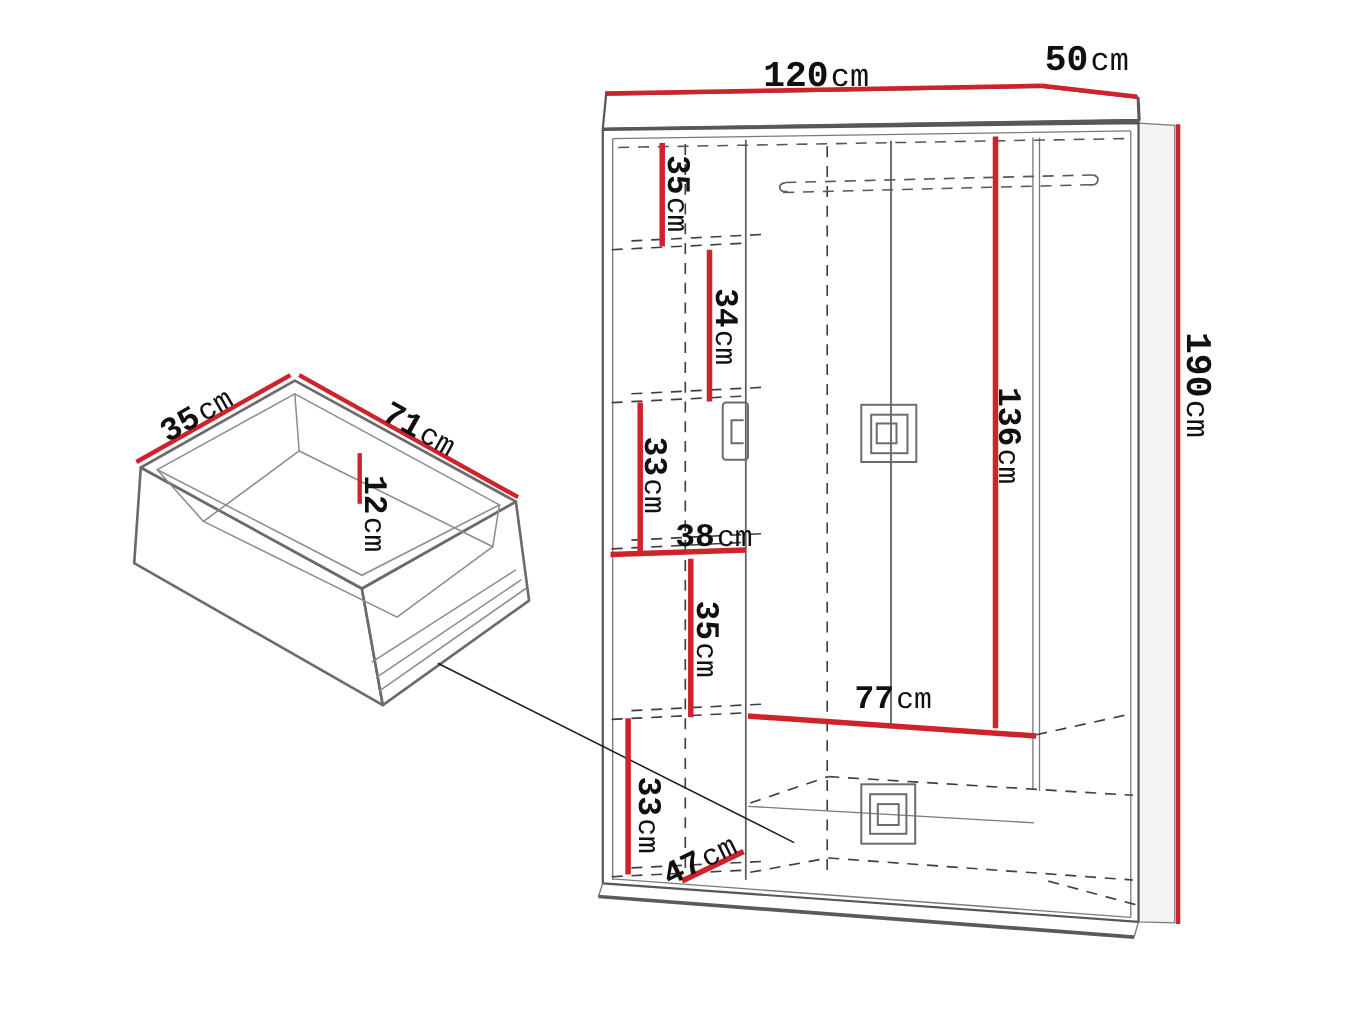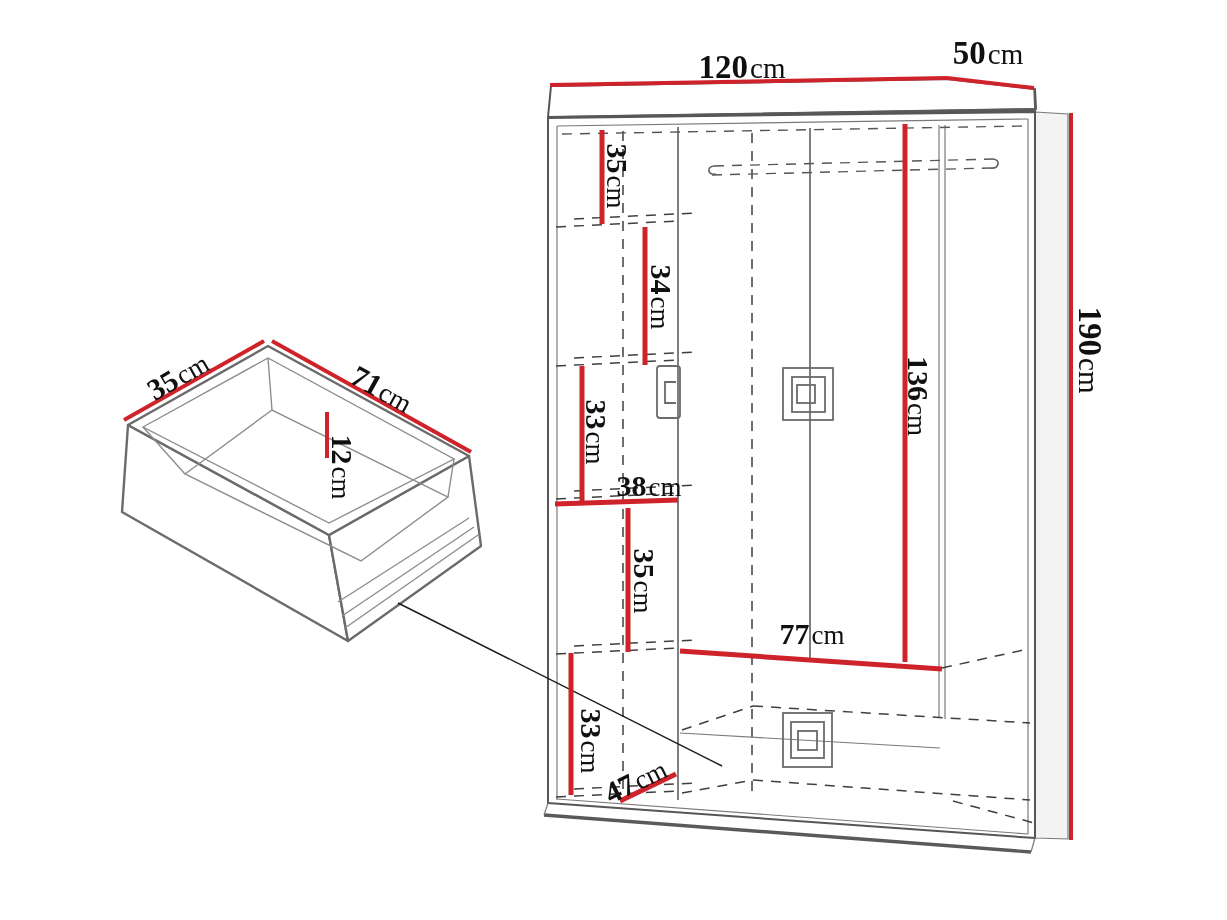--- a/index.html
+++ b/index.html
@@ -1,17 +1,17 @@
 <!DOCTYPE html>
 <html><head>
 <meta charset="utf-8">
 <style>
   html,body{margin:0;padding:0;background:#ffffff;}
   .stage{position:relative;width:1227px;height:920px;background:#ffffff;overflow:hidden;
-         font-family:Liberation Serif, serif;}
+         font-family:Liberation Mono, monospace;}
   svg{position:absolute;left:0;top:0;}
   
   .edge   {stroke:#565656;stroke-width:2;fill:none;stroke-linejoin:round;}
   .edge-th{stroke:#5a5a5a;stroke-width:3.4;fill:none;}
   .thin   {stroke:#7a7a7a;stroke-width:1.2;fill:none;}
   .mid    {stroke:#5f5f5f;stroke-width:1.6;fill:none;}
   .dash   {stroke:#3f3f3f;stroke-width:1.5;fill:none;stroke-dasharray:10 8;}
   .dash-lt{stroke:#565656;stroke-width:1.4;fill:none;stroke-dasharray:10 8;}
   .red    {stroke:#cf232b;fill:none;}
   .red4   {stroke-width:4;}

